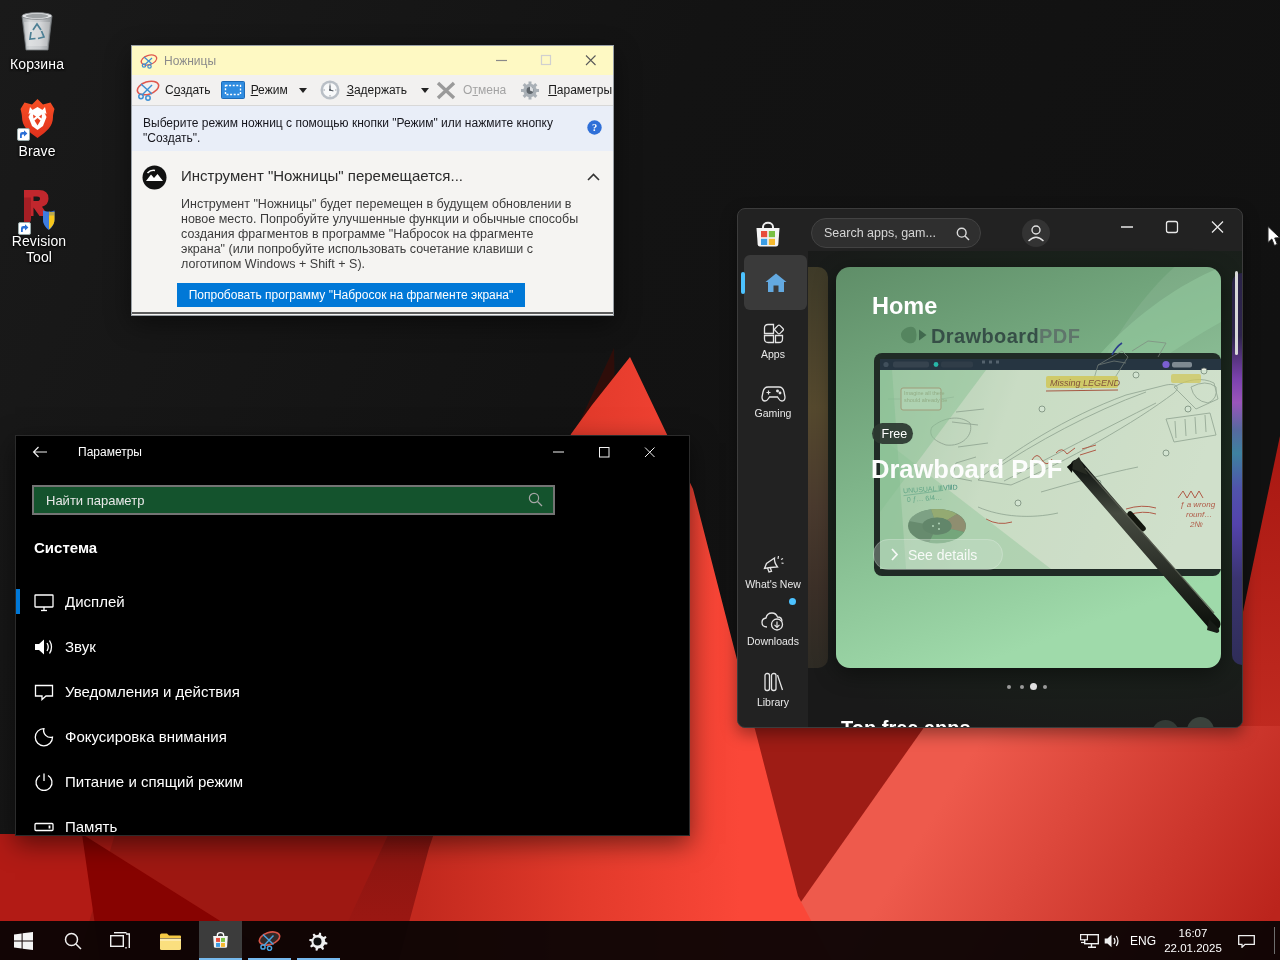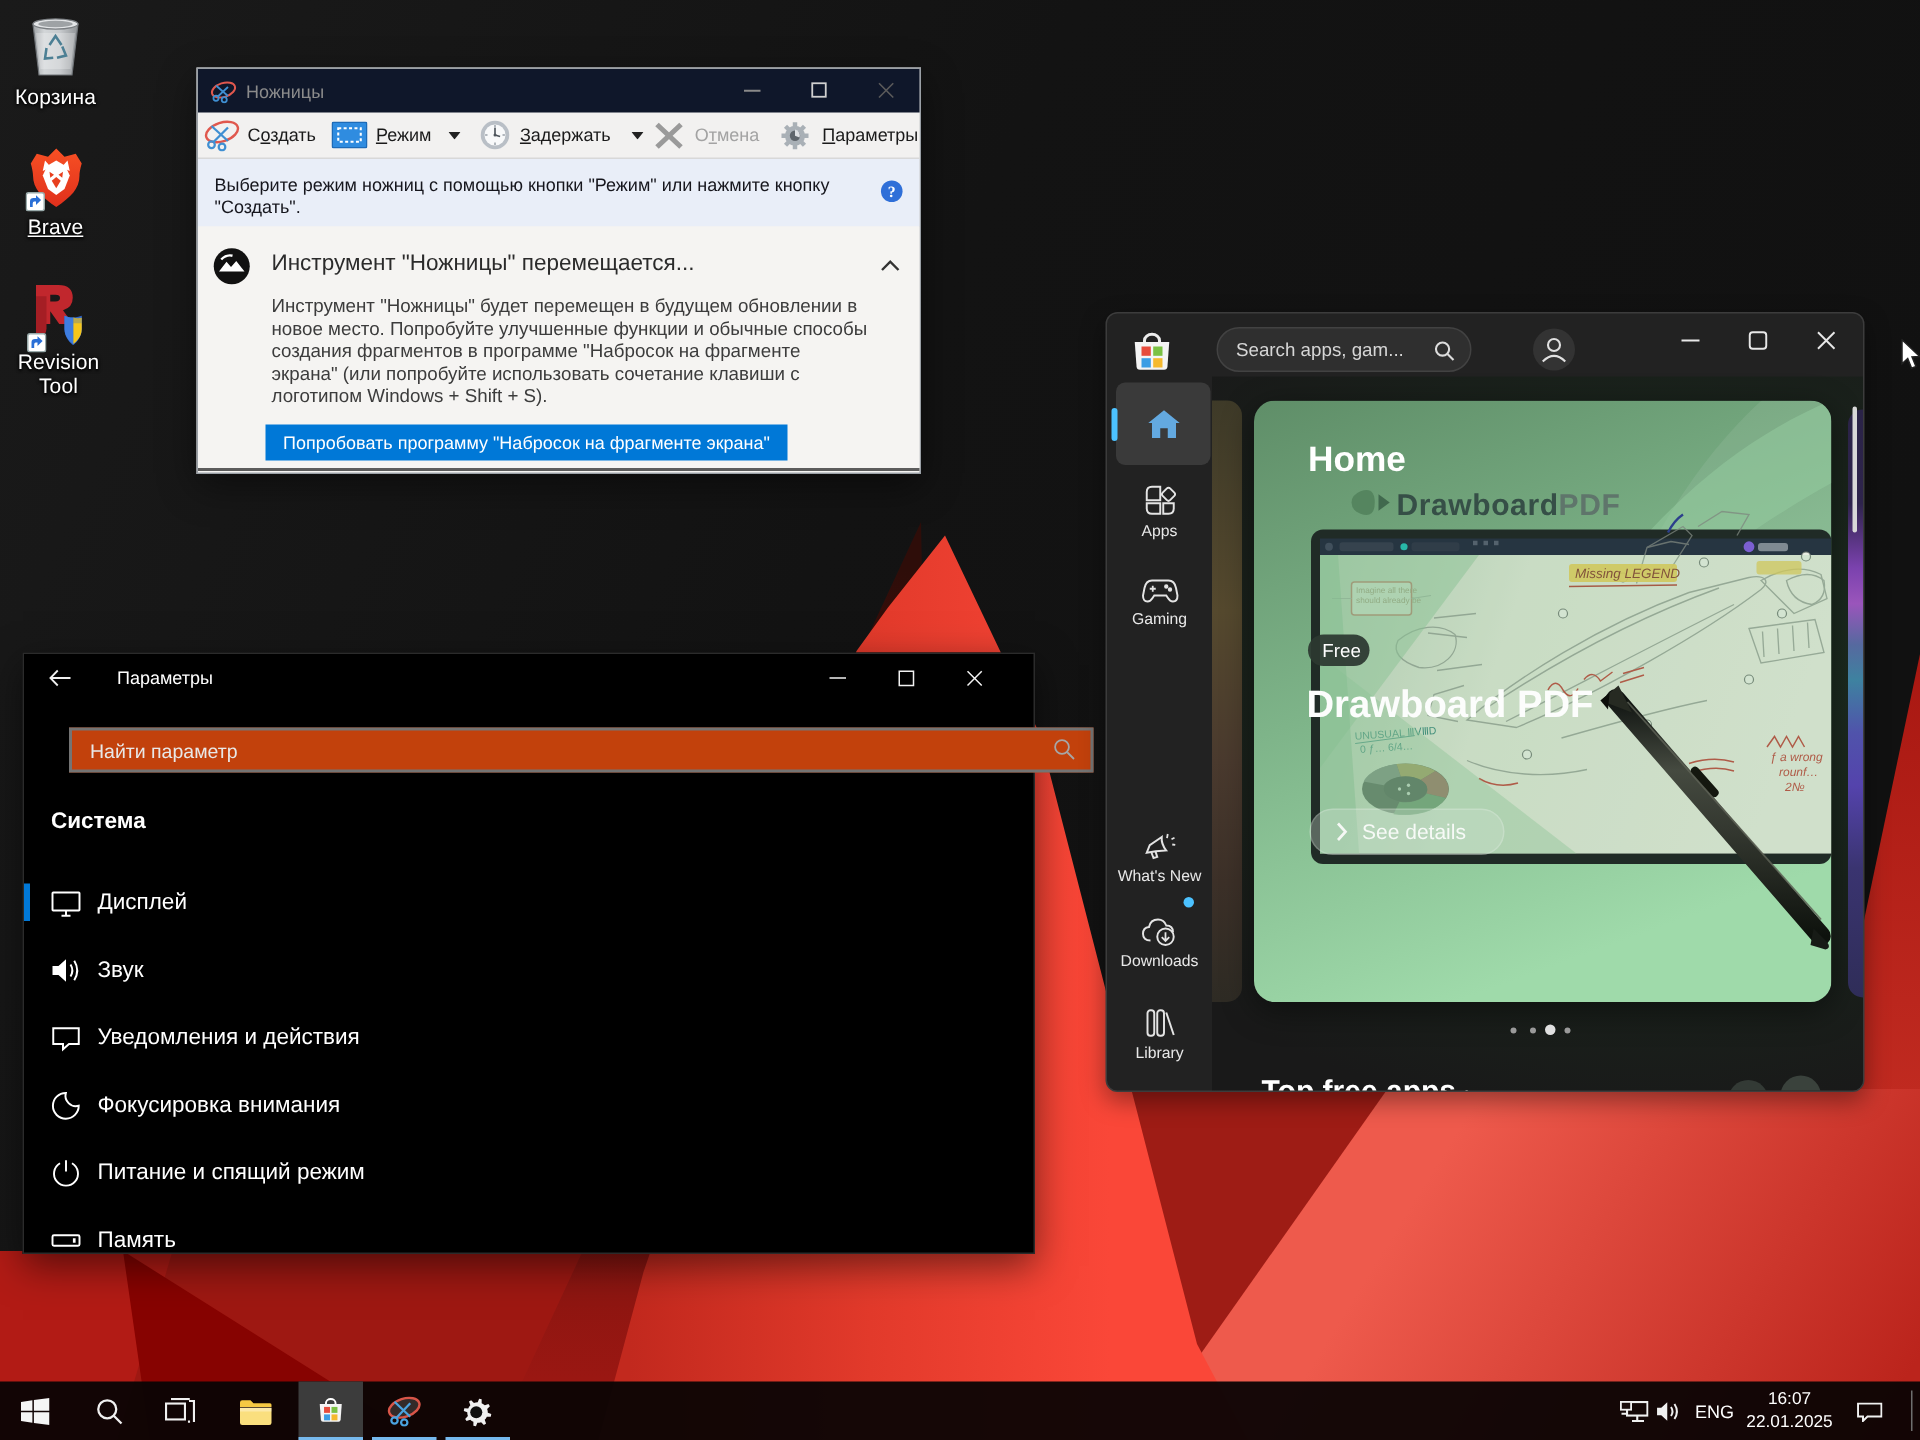--- a/index.html
+++ b/index.html
@@ -4,31 +4,31 @@
 <style>
 * { margin:0; padding:0; box-sizing:border-box; }
 html,body { width:1280px; height:960px; overflow:hidden; background:#161616; font-family:"Liberation Sans", sans-serif; }
 .abs { position:absolute; }
 #desk { position:relative; width:1280px; height:960px; }
 
 .dicon { position:absolute; width:76px; text-align:center; color:#fff; font-size:14px; }
 .dicon .lbl { margin-top:4px; text-shadow:0 1px 2px #000, 0 0 3px #000; letter-spacing:0.1px; }
 
 #snip { position:absolute; left:131px; top:45px; width:483px; height:271px; background:#f5f4f2; border:1px solid #9aa0a6; box-shadow:0 8px 24px rgba(0,0,0,0.45); }
-#snip .tbar { height:29px; background:#0f172a; display:flex; align-items:center; position:relative; }
+#snip .tbar { height:29px; background:#fef9c3; display:flex; align-items:center; position:relative; }
 #snip .tbar .ttl { color:#8b8b8b; font-size:12px; margin-left:5px; }
 #snip .toolbar { height:31px; background:#f2f1f0; border-bottom:1px solid #d8d8d8; display:flex; align-items:center; font-size:12px; color:#1a1a1a; }
 #snip .infobar { height:45px; background:#e9eef8; padding:10px 10px 0 11px; font-size:12px; color:#16161d; line-height:15px; position:relative; }
 #snip .body { position:relative; height:163px; background:#f5f4f2; border-bottom:2px solid #5c5c5c; }
 .snipbtn { position:absolute; left:45px; top:132px; width:348px; height:24px; background:#0078d7; color:#fff; font-size:12px; text-align:center; line-height:24px; }
 
 #set { position:absolute; left:15px; top:435px; width:675px; height:401px; background:#000; border:1px solid #2b2b2b; box-shadow:0 8px 24px rgba(0,0,0,0.5); color:#fff; }
 #set .tb { height:32px; position:relative; }
 #set .tb .ttl { position:absolute; left:62px; top:9px; font-size:12px; }
-#set .search { position:absolute; left:30px; top:49px; width:683px; height:30px; border:2px solid #747474; background:#c2410c; }
+#set .search { position:absolute; left:16px; top:49px; width:523px; height:30px; border:2px solid #747474; background:#14532d; }
 #set .search .ph { position:absolute; left:12px; top:6px; font-size:13px; color:#e8e8e8; }
 #set .sys { position:absolute; left:18px; top:103px; font-size:15px; font-weight:bold; }
 .srow { position:absolute; left:0; width:675px; height:44px;padding-left:37px; }
 .srow .ic { position:absolute; left:17px; top:11px; width:22px; height:22px; }
 .srow .tx { position:absolute; left:49px; top:13px; font-size:15px; }
 
 #store { position:absolute; left:737px; top:208px; width:506px; height:520px; background:#222; border-radius:8px; border:1px solid #3c3c3c; box-shadow:0 6px 16px rgba(0,0,0,0.38); overflow:hidden; }
 .navit { position:absolute; left:0; width:70px; text-align:center; }
 .navit svg { display:block; margin:0 auto; }
 .nlbl { font-size:10.5px; color:#e8e8e8; margin-top:4px; }
@@ -94,21 +94,21 @@
     <ellipse cx="20" cy="6" rx="11.5" ry="2.2" fill="#9ea2a5"></ellipse>
     <path d="M7,12 L33,12 L30,36 L10,36" fill="rgba(255,255,255,0.25)"></path>
     <g fill="none" stroke="#4c7f94" stroke-width="1.7">
       <path d="M16,20 l4,-6 l4,6"></path>
       <path d="M24.5,21 l2.5,6 l-6,1.5"></path>
       <path d="M18.5,28.5 l-5.5,0.5 l1,-7"></path>
     </g>
   </svg>
   <div class="lbl">Корзина</div>
 </div>
-<div class="dicon" style="left:-1px;top:98px;text-decoration:underline;">
+<div class="dicon" style="left:-1px;top:98px;">
   <svg width="41" height="41" viewBox="0 0 41 41" style="display:block;margin:0 auto;">
     <defs>
       <linearGradient id="brv" x1="0" y1="0" x2="0" y2="1">
         <stop offset="0" stop-color="#f75024"></stop>
             <stop offset="1" stop-color="#e0301c"></stop>
       </linearGradient>
     </defs>
     <path d="M20.5,1 L26,6.5 L33.5,4.5 L37.5,11 C37.5,11 36,16 36,19 C36,28 30,33.5 20.5,40 C11,33.5 5,28 5,19 C5,16 3.5,11 3.5,11 L7.5,4.5 L15,6.5 Z" fill="url(#brv)"></path>
     <path d="M20.5,9 L26.5,12.5 L29.5,19 L26,28 L20.5,32 L15,28 L11.5,19 L14.5,12.5 Z" fill="#fff"></path>
     <path d="M13,9 L17,13.5 L11.5,16 Z M28,9 L24,13.5 L29.5,16 Z" fill="#fff"></path>

